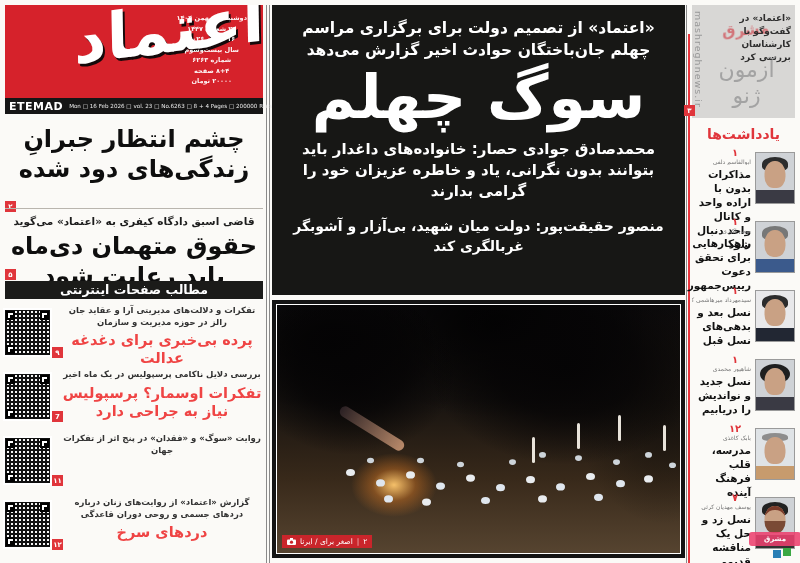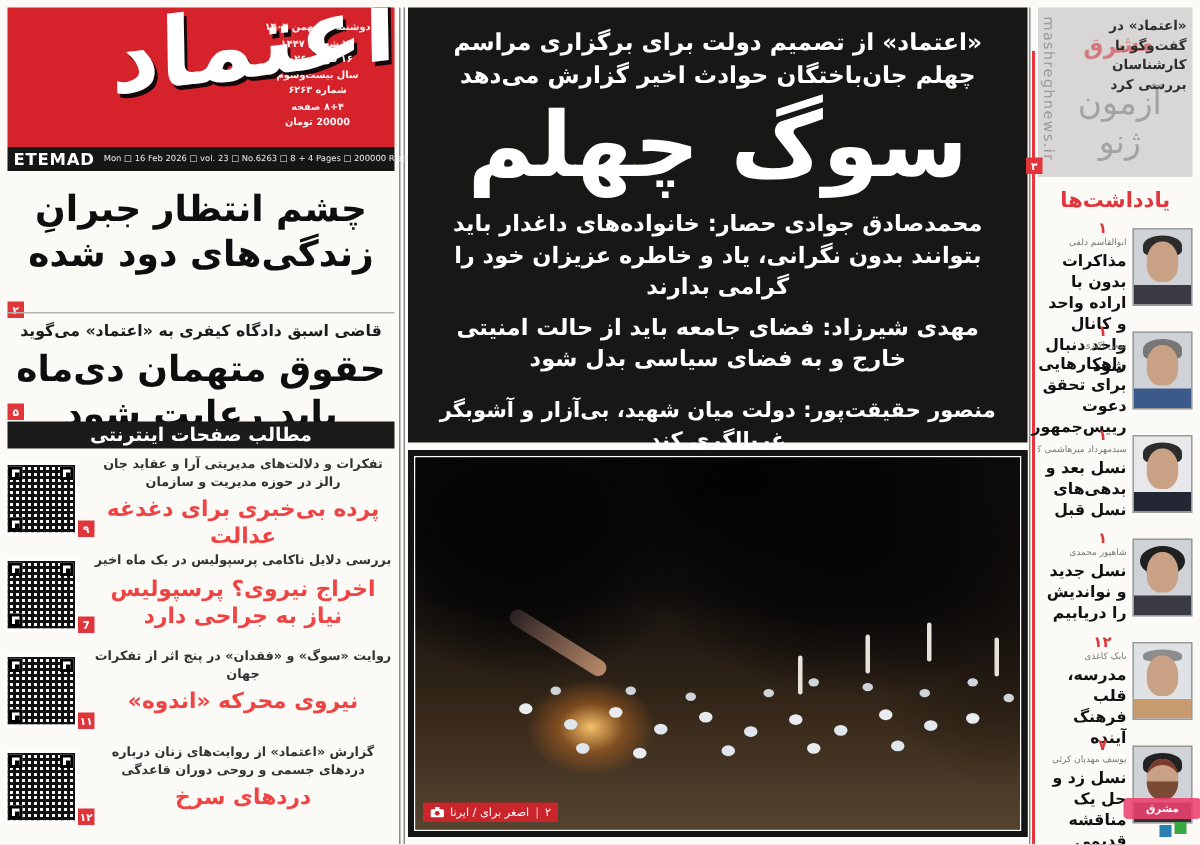--- a/index.html
+++ b/index.html
@@ -131,21 +131,21 @@
 
     <div class="masthead">
       <div class="logo-fa">اعتماد</div>
       <div class="mast-dates">
         <div>دوشنبه ۲۷ بهمن ۱۴۰۴</div>
         <div>۲۷ شعبان ۱۴۴۷</div>
         <div>۱۶ فوریه ۲۰۲۶</div>
         <div>سال بیست‌وسوم</div>
         <div>شماره ۶۲۶۳</div>
         <div>۸+۴ صفحه</div>
-        <div>20000 تومان</div>
+        <div>۲۰۰۰۰ تومان</div>
       </div>
     </div>
     <div class="etemad-bar">
       <span class="etemad-latin">ETEMAD</span>
       <span class="issue-info">Mon □ 16 Feb 2026 □ vol. 23 □ No.6263 □ 8 + 4 Pages □ 200000 Rials</span>
     </div>
 
     <div class="story" style="top:116px">
       <div class="headline">چشم انتظار جبرانِ زندگی‌های دود شده</div>
     </div>
@@ -175,34 +175,33 @@
 
     <div class="web-item" style="top:360px">
       <div class="qr">
           <i class="tl"></i>
           <i class="tr"></i>
           <i class="bl"></i>
         </div>
       <div class="pgmark web-badge">7</div>
       <div class="web-text">
         <div class="k">بررسی دلایل ناکامی پرسپولیس در یک ماه اخیر</div>
-        <div class="h">اخراج نیروی؟ پرسپولیس نیاز به جراحی دارد</div>
+        <div class="h">تفکرات اوسمار؟ پرسپولیس نیاز به جراحی دارد</div>
       </div>
     </div>
 
     <div class="web-item" style="top:424px">
       <div class="qr">
           <i class="tl"></i>
           <i class="tr"></i>
           <i class="bl"></i>
         </div>
       <div class="pgmark web-badge">۱۱</div>
       <div class="web-text">
         <div class="k">روایت «سوگ» و «فقدان» در پنج اثر از تفکرات جهان</div>
-        <div class="h">نیروی محرکه «اندوه»</div>
       </div>
     </div>
 
     <div class="web-item" style="top:488px">
       <div class="qr">
           <i class="tl"></i>
           <i class="tr"></i>
           <i class="bl"></i>
         </div>
       <div class="pgmark web-badge">۱۲</div>
@@ -211,21 +210,20 @@
         <div class="h">دردهای سرخ</div>
       </div>
     </div>
   </div>
 
   <div class="col-mid">
     <div class="black-box">
       <div class="main-kicker">«اعتماد» از تصمیم دولت برای برگزاری مراسم چهلم جان‌باختگان حوادث اخیر گزارش می‌دهد</div>
       <div class="main-headline">سوگ چهلم</div>
       <div class="mq mq1">محمدصادق جوادی حصار: خانواده‌های داغدار باید بتوانند بدون نگرانی، یاد و خاطره عزیزان خود را گرامی بدارند</div>
-      <div class="mq mq2">مهدی شیرزاد: فضای جامعه باید از حالت امنیتی خارج و به فضای سیاسی بدل شود</div>
       <div class="mq mq3">منصور حقیقت‌پور: دولت میان شهید، بی‌آزار و آشوبگر غربالگری کند</div>
     </div>
 
     <div class="photo-frame">
       <div class="scene">
         <div class="sil" style="left:-30px;top:-20px;width:210px;height:170px"></div>
         <div class="sil" style="left:150px;top:-40px;width:280px;height:200px"></div>
         <div class="arm"></div>
         <div class="glow"></div>
         <div class="dots"></div>

